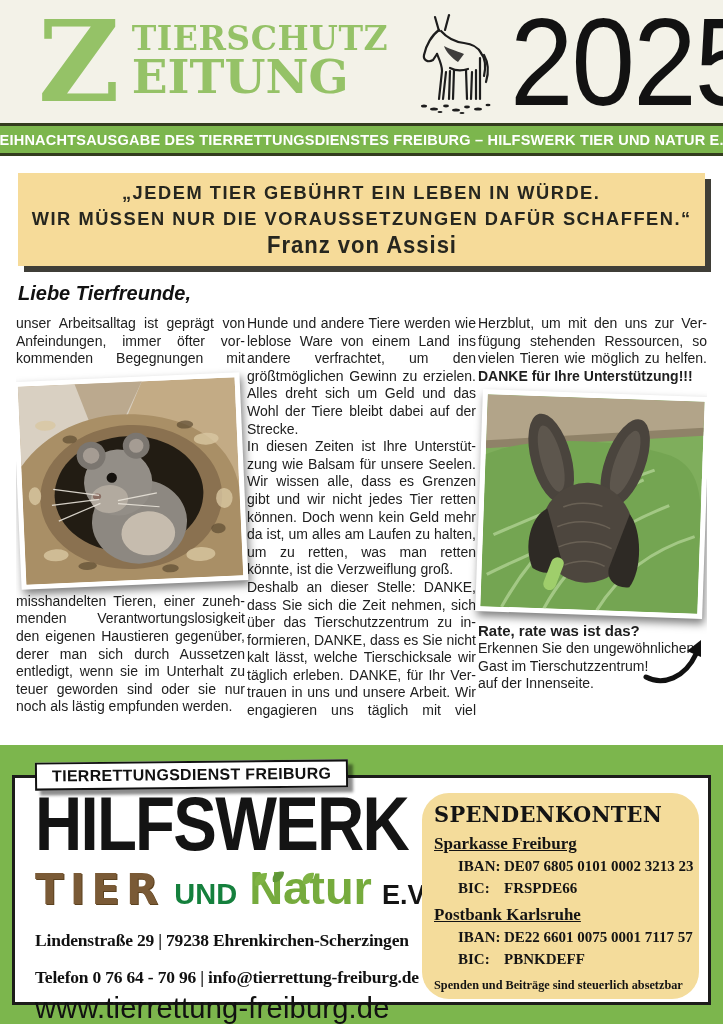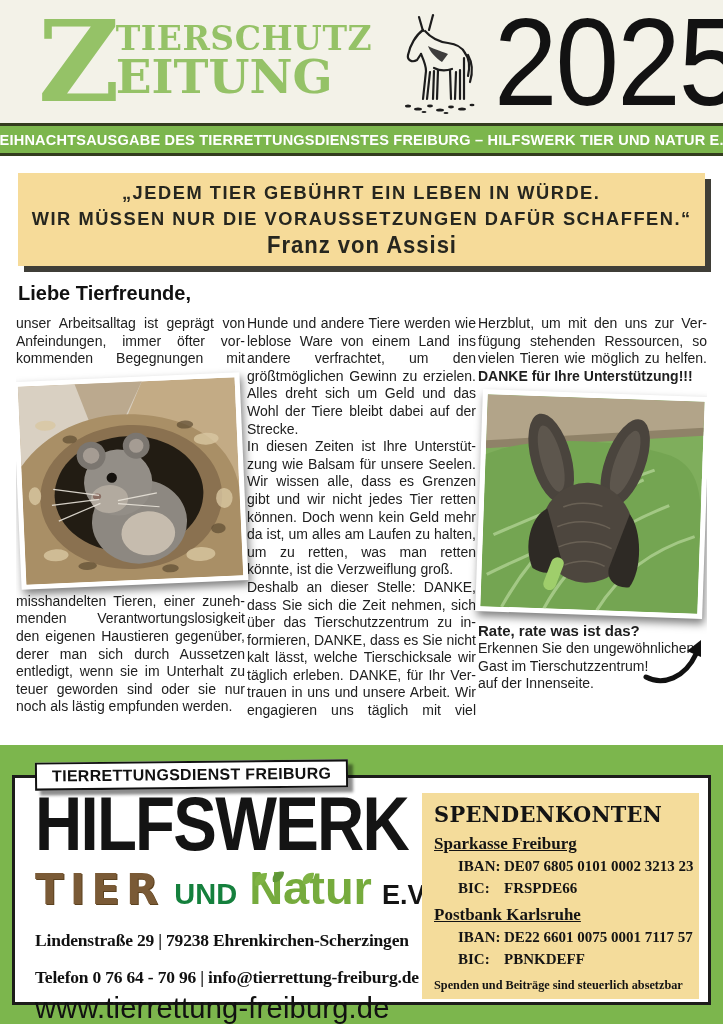--- a/index.html
+++ b/index.html
@@ -5,21 +5,21 @@
   * { box-sizing: border-box; margin: 0; padding: 0; }
   body { background: #ffffff; font-family: "Liberation Sans", sans-serif; }
   .page { position: relative; width: 723px; height: 1024px; background: #ffffff; overflow: hidden; }
 
   
   .masthead { position: absolute; top: 0; left: 0; width: 723px; height: 123px;
     background: #f3f2e8; display: flex; align-items: center; }
   .logo { display: flex; align-items: flex-start; margin-left: 38px; }
   .logo-z { font-family: "DejaVu Serif", serif; font-weight: 700; font-size: 112px;
     line-height: 0.82; color: #95c267; letter-spacing: -4px; }
-  .logo-lines { display: flex; flex-direction: column; margin-left: 0; margin-top: 6px; }
+  .logo-lines { display: flex; flex-direction: column; margin-left: 16px; margin-top: 6px; }
   .logo-l1 { font-family: "DejaVu Serif", serif; font-weight: 700; font-size: 33px;
     line-height: 1.0; color: #95c267; letter-spacing: 0.5px; }
   .logo-l2 { font-family: "DejaVu Serif", serif; font-weight: 700; font-size: 47px;
     line-height: 0.95; color: #95c267; letter-spacing: 0px; }
   .donkey { margin-left: 16px; margin-top: 2px; flex: none; }
   .year { font-size: 124px; font-weight: 400; color: #121212; line-height: 1;
     transform: scaleX(0.92); transform-origin: left center; margin-left: 10px; letter-spacing: -2px; }
 
   
   .banner { position: absolute; top: 123px; left: 0; width: 723px; height: 33px;
@@ -33,21 +33,21 @@
     background: #ffffff; padding: 17px 15px 0 15px; }
 
   .quote-box { margin: 0 3px; height: 93px; background: #f6db99;
     box-shadow: 6px 6px 0 #3f3e37; display: flex; flex-direction: column;
     align-items: center; justify-content: center; }
   .quote-line { font-weight: 700; color: #26261f; font-size: 19px; letter-spacing: 1.6px;
     line-height: 1.35; transform: scaleX(0.96); white-space: nowrap; }
   .quote-attr { font-weight: 700; color: #26261f; font-size: 23px; letter-spacing: 1px;
     margin-top: 1px; transform: scaleX(0.96); }
 
-  .salutation { margin: 16px 3px 10px 3px; font-size: 20px; font-weight: 700; color: #111; }
+  .salutation { margin: 16px 3px 10px 3px; font-size: 20px; font-weight: 700; color: #111; font-style: italic; }
 
   .columns { display: flex; gap: 2px; margin: 0 1px; height: 426px; overflow: hidden; }
   .col { flex: 1 1 0; font-size: 14px; line-height: 17.6px; color: #202020;
     text-align: justify; }
   .col p { margin: 0; }
   .cont { text-align-last: justify; }
   .danke { font-weight: 700; margin-top: 1px; }
 
   .photo-frame { background: #ffffff; padding: 5px; box-shadow: 2px 5px 9px rgba(0,0,0,0.5); }
   .photo-frame svg { display: block; width: 100%; }
@@ -79,21 +79,21 @@
     position: relative; }
   .sub-ev { font-size: 27px; font-weight: 700; color: #141414; margin-left: 10px; }
   .leaves { position: absolute; top: -14px; left: 2px; }
   .org-address { margin-top: 14px; font-family: "Liberation Serif", serif; font-weight: 700;
     font-size: 17.5px; color: #111; line-height: 23px; letter-spacing: -0.2px; white-space: nowrap; }
   .org-web { margin-top: 2px; font-size: 30px; color: #111; letter-spacing: 0.2px;
     transform: scaleX(0.97); transform-origin: left center; white-space: nowrap; }
 
   .donate-box { position: absolute; top: 15px; right: 9px; width: 277px; height: 206px;
     background: #f4dc9b; padding: 8px 12px 0 12px; color: #141414;
-    font-family: "Liberation Serif", serif; }
+    font-family: "Liberation Serif", serif; border-radius: 27px; }
   .donate-title { font-family: "DejaVu Serif", serif; font-weight: 700; font-size: 22px;
     letter-spacing: 0.3px; transform: scaleX(0.95); transform-origin: left center; white-space: nowrap; }
   .bank-name { font-weight: 700; font-size: 17px; text-decoration: underline; margin-top: 7px; }
   .acct-row { display: flex; font-weight: 700; font-size: 15px; line-height: 20px; margin-top: 2px; white-space: nowrap; margin-left: 24px; }
   .acct-label { width: 46px; flex: none; }
   .donate-note { font-weight: 700; font-size: 12.5px; margin-top: 9px; white-space: nowrap;
     transform: scaleX(0.98); transform-origin: left center; }
 </style>
 </head>
 <body>

